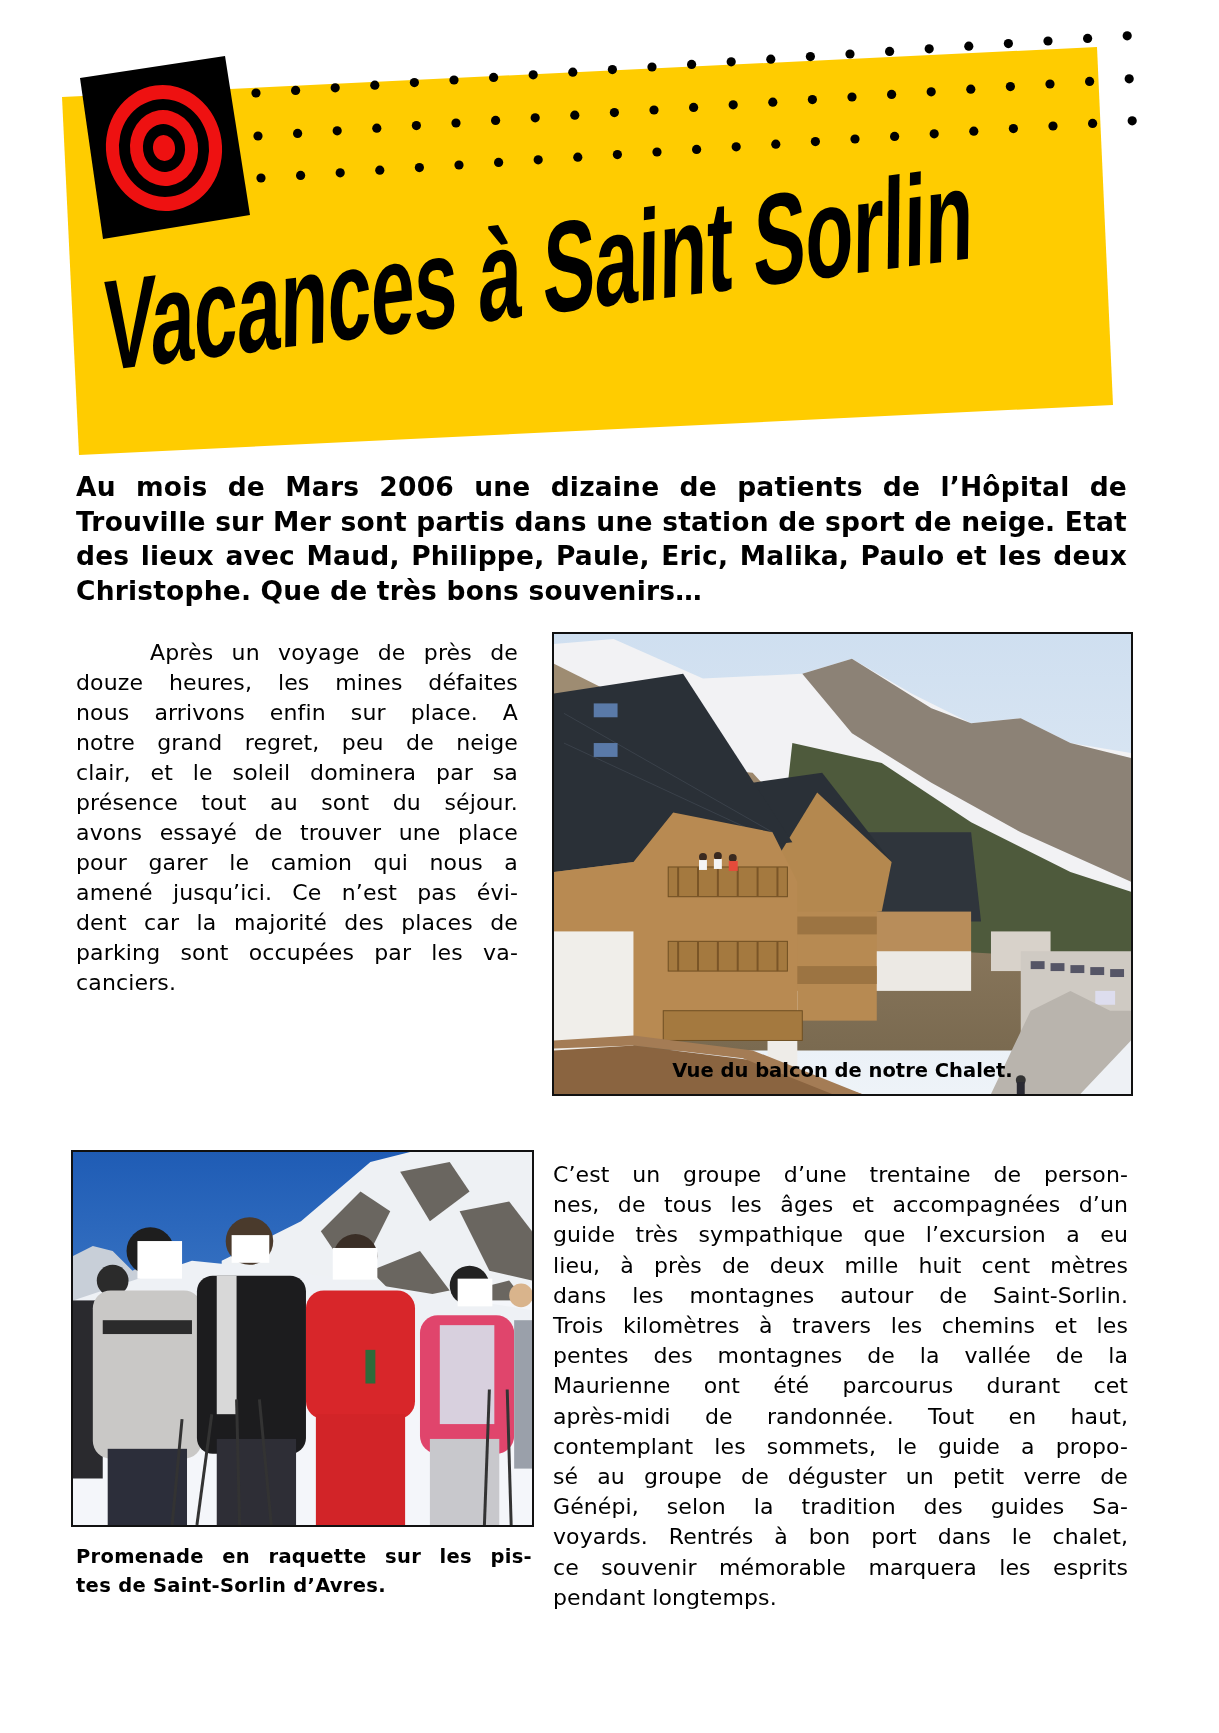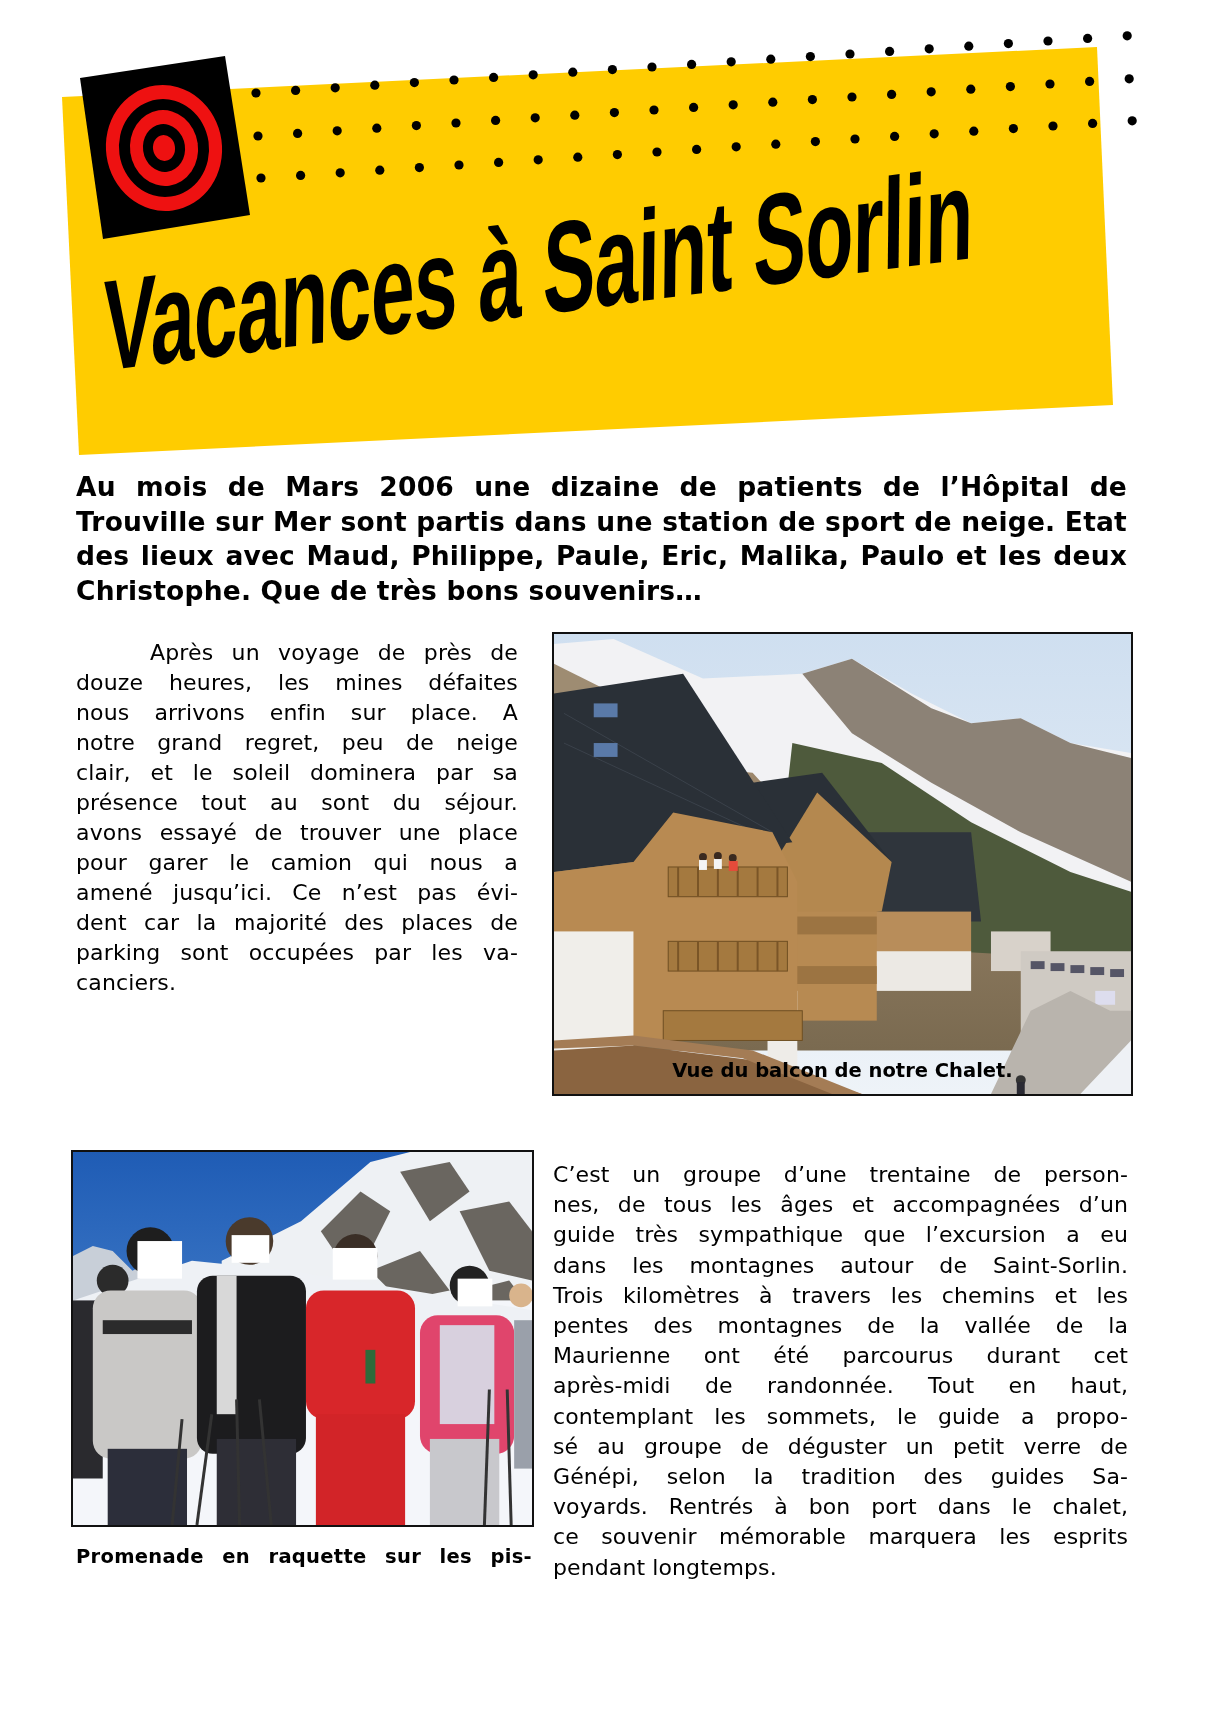--- a/index.html
+++ b/index.html
@@ -304,26 +304,28 @@
         <line x1="140" y1="265" x2="125" y2="377"></line>
       <line x1="165" y1="250" x2="168" y2="377"></line>
         <line x1="188" y1="250" x2="200" y2="377"></line>
       <line x1="420" y1="240" x2="415" y2="377"></line>
         <line x1="438" y1="240" x2="442" y2="377"></line>
     </g>
   </svg>
 </div>
 <div class="caption caption-group">
   <span class="line">Promenade en raquette sur les pis-</span>
+  <span class="line last">tes de Saint-Sorlin d’Avres.</span>
 </div>
 
 <div class="col-right-text">
   <span class="line">C’est un groupe d’une trentaine de person-</span>
   <span class="line">nes, de tous les âges et accompagnées d’un</span>
   <span class="line">guide très sympathique que l’excursion a eu</span>
+  <span class="line">lieu, à près de deux mille huit cent mètres</span>
   <span class="line">dans les montagnes autour de Saint-Sorlin.</span>
   <span class="line">Trois kilomètres à travers les chemins et les</span>
   <span class="line">pentes des montagnes de la vallée de la</span>
   <span class="line">Maurienne ont été parcourus durant cet</span>
   <span class="line">après-midi de randonnée. Tout en haut,</span>
   <span class="line">contemplant les sommets, le guide  a propo-</span>
   <span class="line">sé au groupe de déguster un petit verre de</span>
   <span class="line">Génépi, selon la tradition des guides Sa-</span>
   <span class="line">voyards. Rentrés à bon port dans le chalet,</span>
   <span class="line">ce souvenir mémorable marquera les esprits</span>

